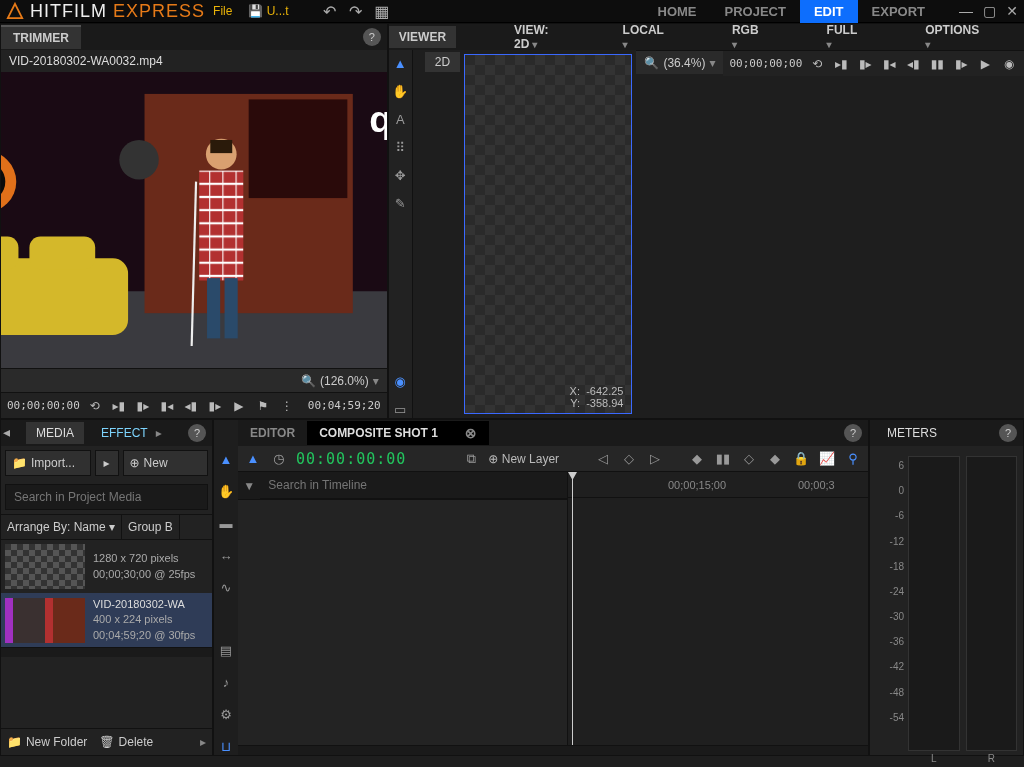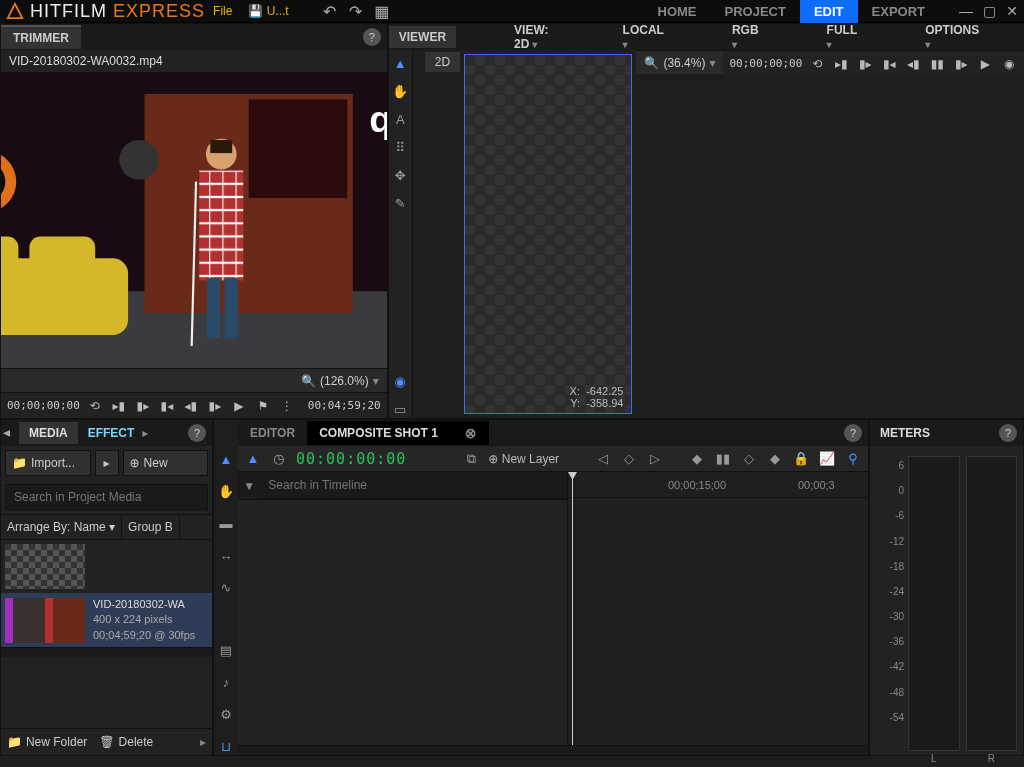--- a/index.html
+++ b/index.html
@@ -41,21 +41,21 @@
   .vtool { width:18px; height:18px; display:flex; align-items:center; justify-content:center; color:#999; cursor:pointer; font-size:13px;}
   .vtool.active { color:#4a90ff; }
   .canvas-wrap { flex:1; display:flex; flex-direction:row;margin-left:12px; }
   .canvas-tab { height:22px; display:flex; align-items:flex-end; }
   .canvas-tab span { background:#333; padding:3px 10px; font-size:12px; color:#ccc; cursor:pointer;}
   .canvas { flex:1; border:1px solid #3a69ff; position:relative; background: repeating-conic-gradient(#333 0% 25%, #2a2a2a 0% 50%) 0 0 / 20px 20px; margin:4px; }
   .coords { position:absolute; bottom:4px; right:8px; font-family:monospace; font-size:11px; text-align:right; color:#bbb; }
   .row-bottom { display:flex; height: 337px; }
   .media-panel { width:213px; background:#222; border:1px solid #111; display:flex; flex-direction:column;}
   .media-tabs { height:26px; display:flex; align-items:center; background:#1a1a1a;}
-  .media-tabs .mt { padding:4px 10px; font-size:12px; font-weight:700; cursor:pointer;}
+  .media-tabs .mt { padding:4px 10px; font-size:12px; font-weight:400; cursor:pointer;margin-left:7px;}
   .mt.active { background:#333; color:#ddd; }
   .mt.inactive { color:#7dd3fc; }
   .media-row { display:flex; gap:4px; padding:4px; }
   .mbtn { flex:1; background:#303030; padding:5px 6px; font-size:12px; color:#ccc; cursor:pointer; display:flex; align-items:center; gap:4px; border:1px solid #111;}
   .msearch { width: calc(100% - 8px); background:#1a1a1a; border:1px solid #111; padding:5px 8px; color:#888; margin:4px; font-size:12px;}
   .arrange { display:flex; font-size:12px; color:#ccc; border-top:1px solid #111; border-bottom:1px solid #111;}
   .arrange div { padding:5px 6px; border-right:1px solid #111; cursor:pointer;}
   .asset { display:flex; align-items:center; padding:4px; gap:8px; cursor:pointer;}
   .asset.selected { background:#2f3c57; }
   .thumb { width:80px; height:45px; background:#333; flex-shrink:0;}
@@ -259,20 +259,25 @@
       <div class="mbtn" style="flex:0 0 24px;justify-content:center">▸</div>
       <div class="mbtn">⊕ <span>New</span></div>
     </div>
     <input class="msearch" placeholder="Search in Project Media" style="">
     <div class="arrange">
       <div>Arrange By: Name ▾</div>
       <div>Group B</div>
     </div>
     <div class="asset">
       <div class="thumb checker"></div>
+      <div class="meta">
+        <div class="name"></div>
+        <div>1280 x 720 pixels</div>
+        <div>00;00;30;00 @ 25fps</div>
+      </div>
     </div>
     <div class="asset selected">
       <div class="thumb" style="background:linear-gradient(90deg,#a030c0 0 10%,#3a3030 10% 50%,#b23030 50% 60%,#6a2a1a 60% 100%)"></div>
       <div class="meta">
         <div class="name">VID-20180302-WA</div>
         <div>400 x 224 pixels</div>
         <div>00;04;59;20 @ 30fps</div>
       </div>
     </div>
     <div class="small-scroll"></div>

